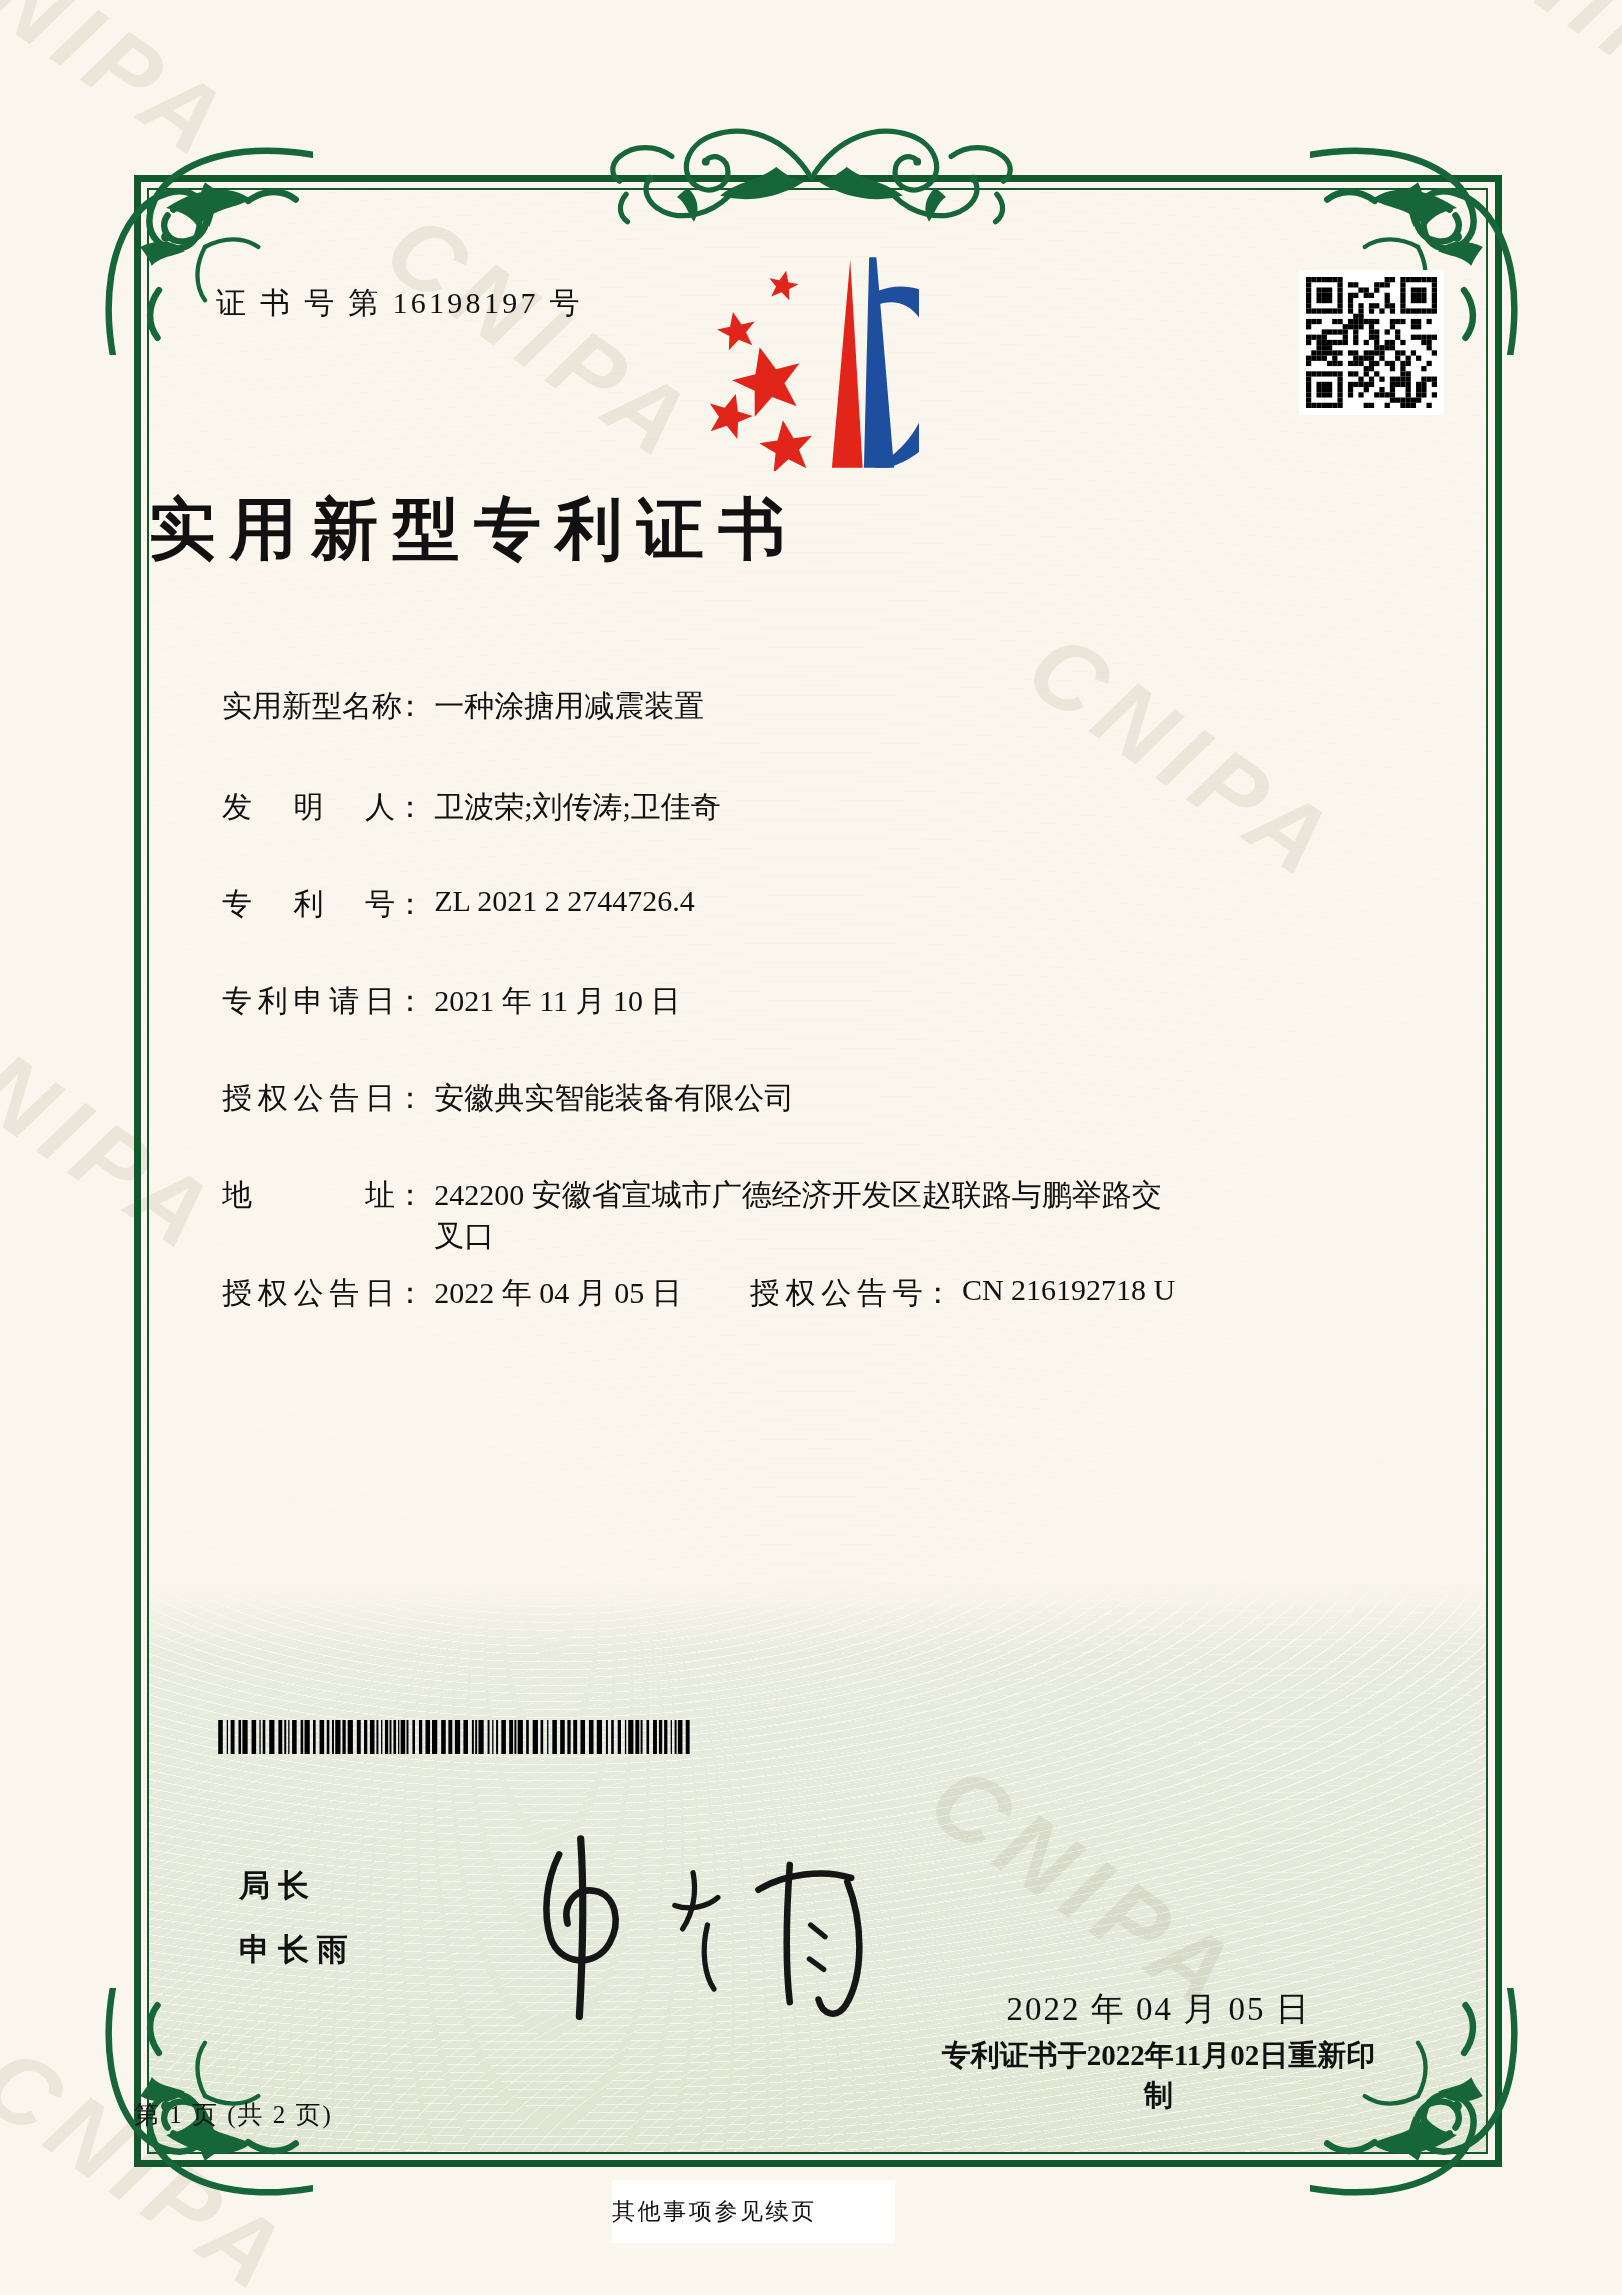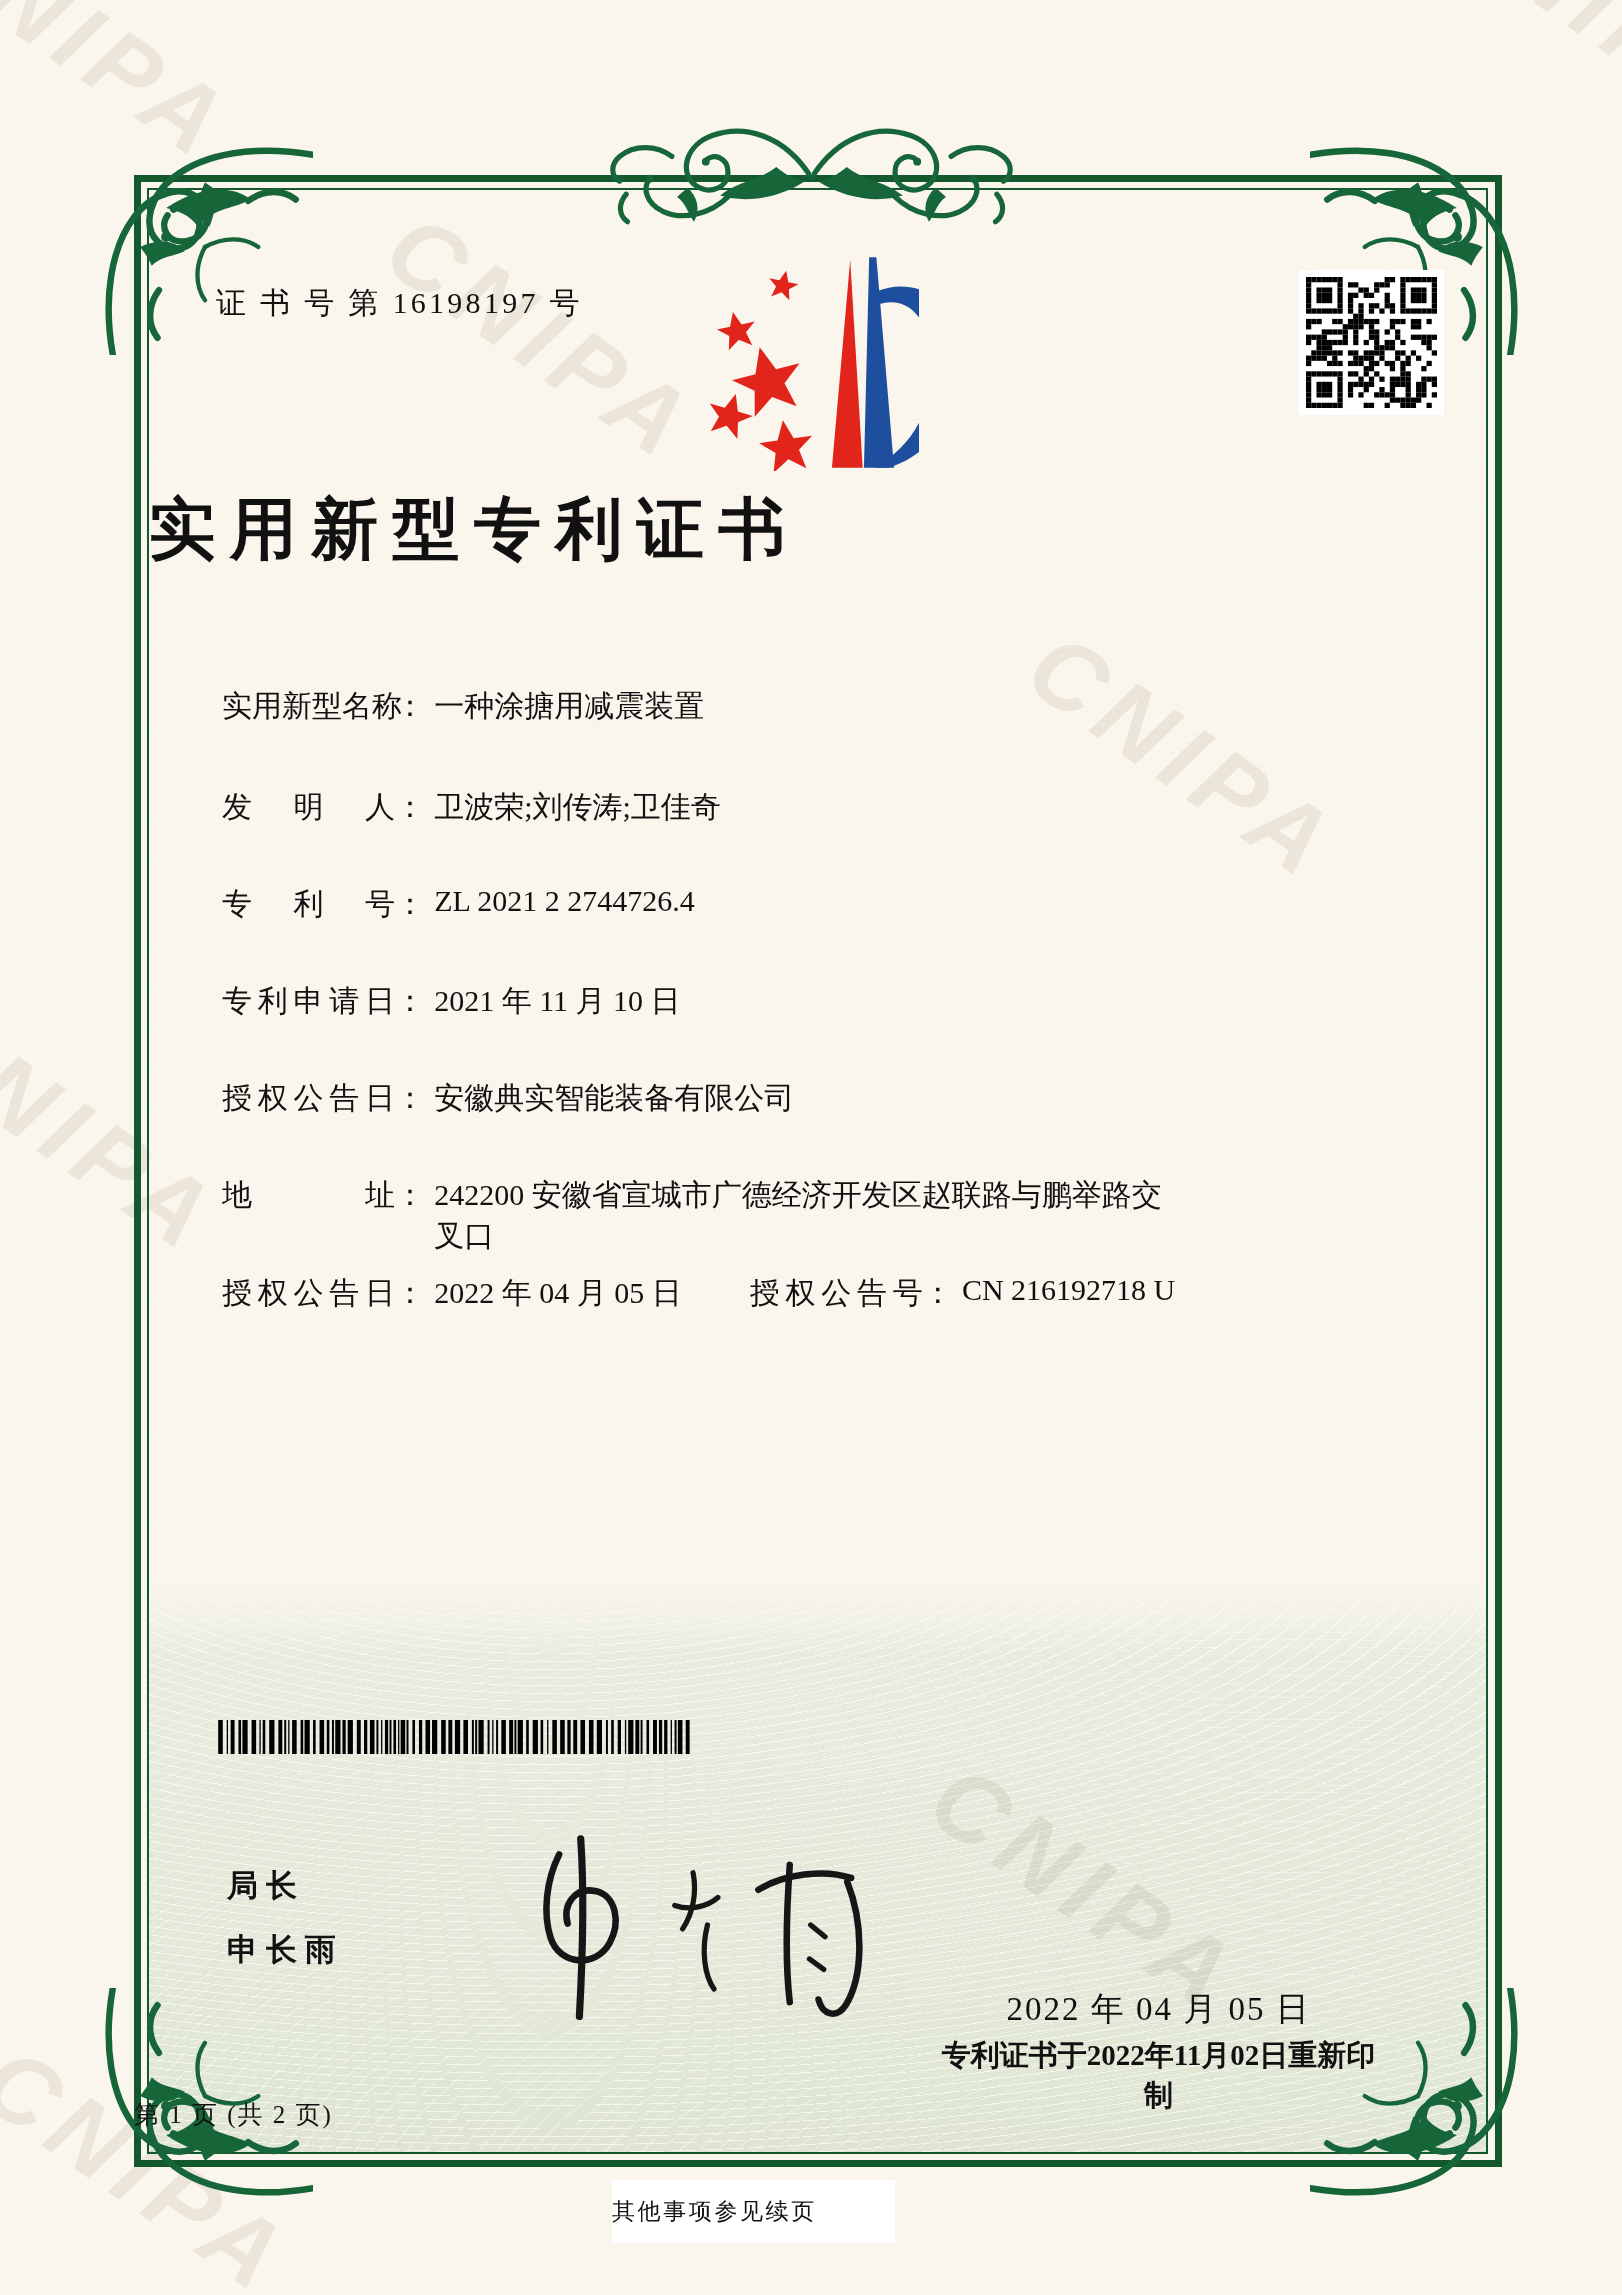--- a/index.html
+++ b/index.html
@@ -32,21 +32,21 @@
   .title{left:134px;top:484px;width:1368px;font-size:67px;font-weight:700;
          letter-spacing:14.4px;text-indent:14.4px;}
   .frow{position:absolute;left:222px;font-size:30px;z-index:5;white-space:nowrap;}
   .flabel{display:inline-block;width:173px;text-align:justify;text-align-last:justify;vertical-align:top;}
   .colon{display:inline-block;vertical-align:top;}
   .fval{display:inline-block;margin-left:9.2px;vertical-align:top;white-space:normal;}
   .grantpair2{margin-left:68px;}
   .paras{left:221px;top:1327px;width:1186px;font-size:30px;line-height:48px;
          text-align:justify;z-index:5;}
   .paras p{margin:0;text-indent:60px;}
-  .signer{left:227px;font-family:"Liberation Sans","DejaVu Sans",sans-serif;
+  .signer{left:239px;font-family:"Liberation Sans","DejaVu Sans",sans-serif;
           font-weight:700;font-size:31px;letter-spacing:7.9px;z-index:5;text-align:center;}
   .gdate{left:936px;top:1987px;width:445px;text-align:center;font-size:33px;letter-spacing:2px;z-index:5;}
   .reprint{left:936px;top:2036px;width:445px;text-align:center;font-size:29px;font-weight:700;z-index:5;}
   .pageno{left:134px;top:2098px;width:1368px;font-size:25px;letter-spacing:2px;z-index:5;}
   .footerbox{left:612px;top:2180px;width:283px;height:63px;background:#fff;z-index:5;
              text-align:left;font-size:23px;letter-spacing:2.6px;line-height:63px;}
   .qrbox{left:1299px;top:270px;width:145px;height:145px;background:#fff;z-index:5;}
   .qrbox svg{position:absolute;left:7.2px;top:7.2px;}
   .logo{left:703px;top:252px;z-index:5;}
   .bars{left:218px;top:1720px;z-index:5;}

